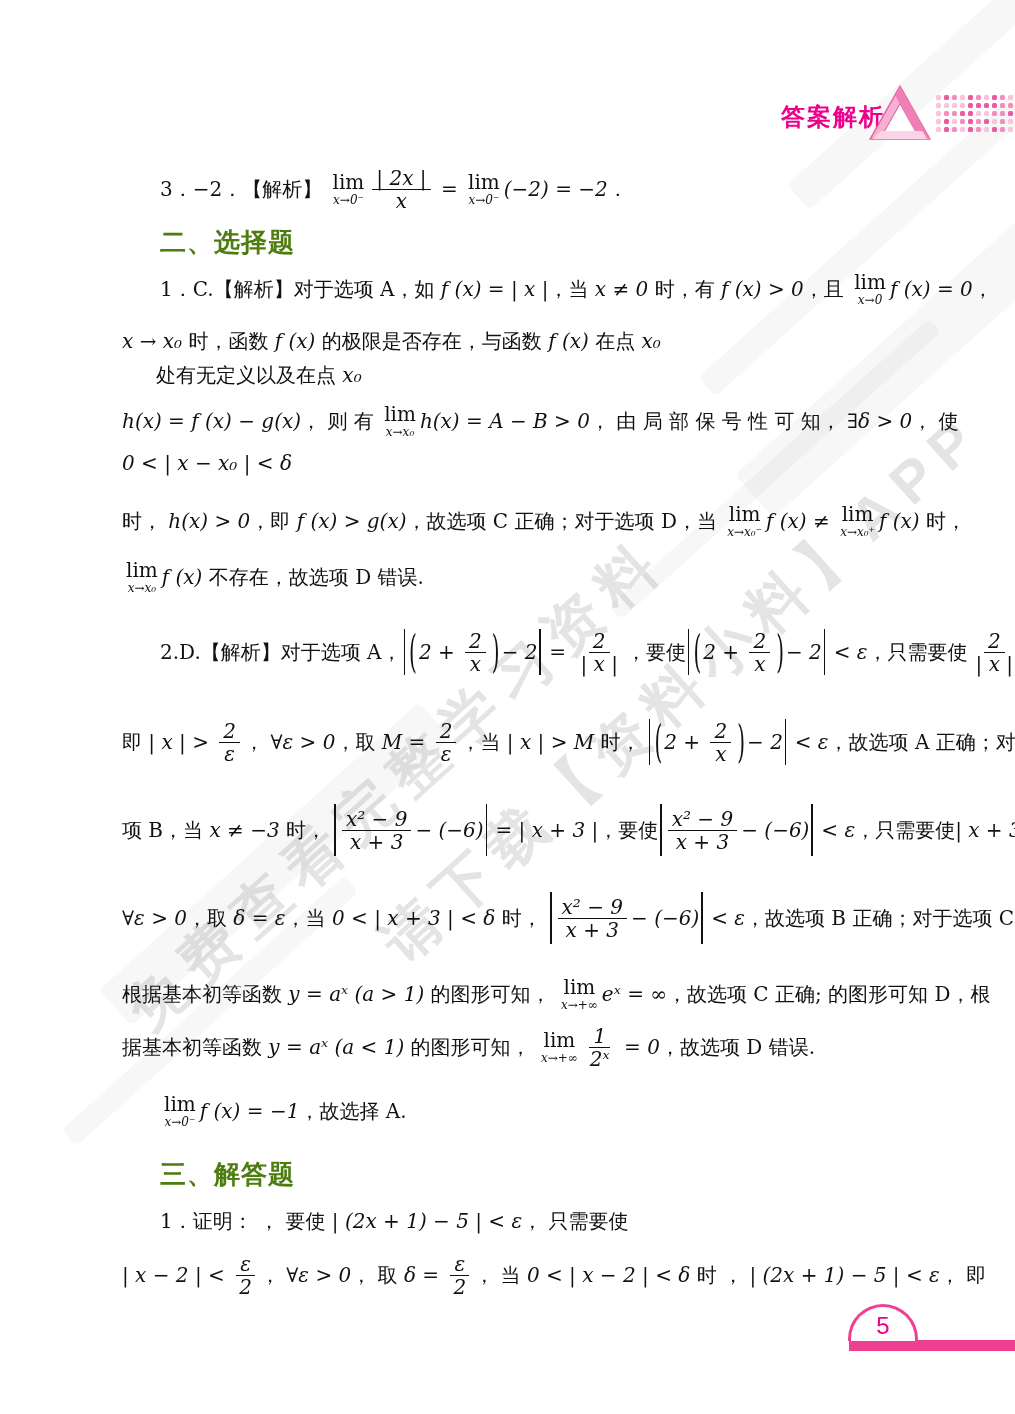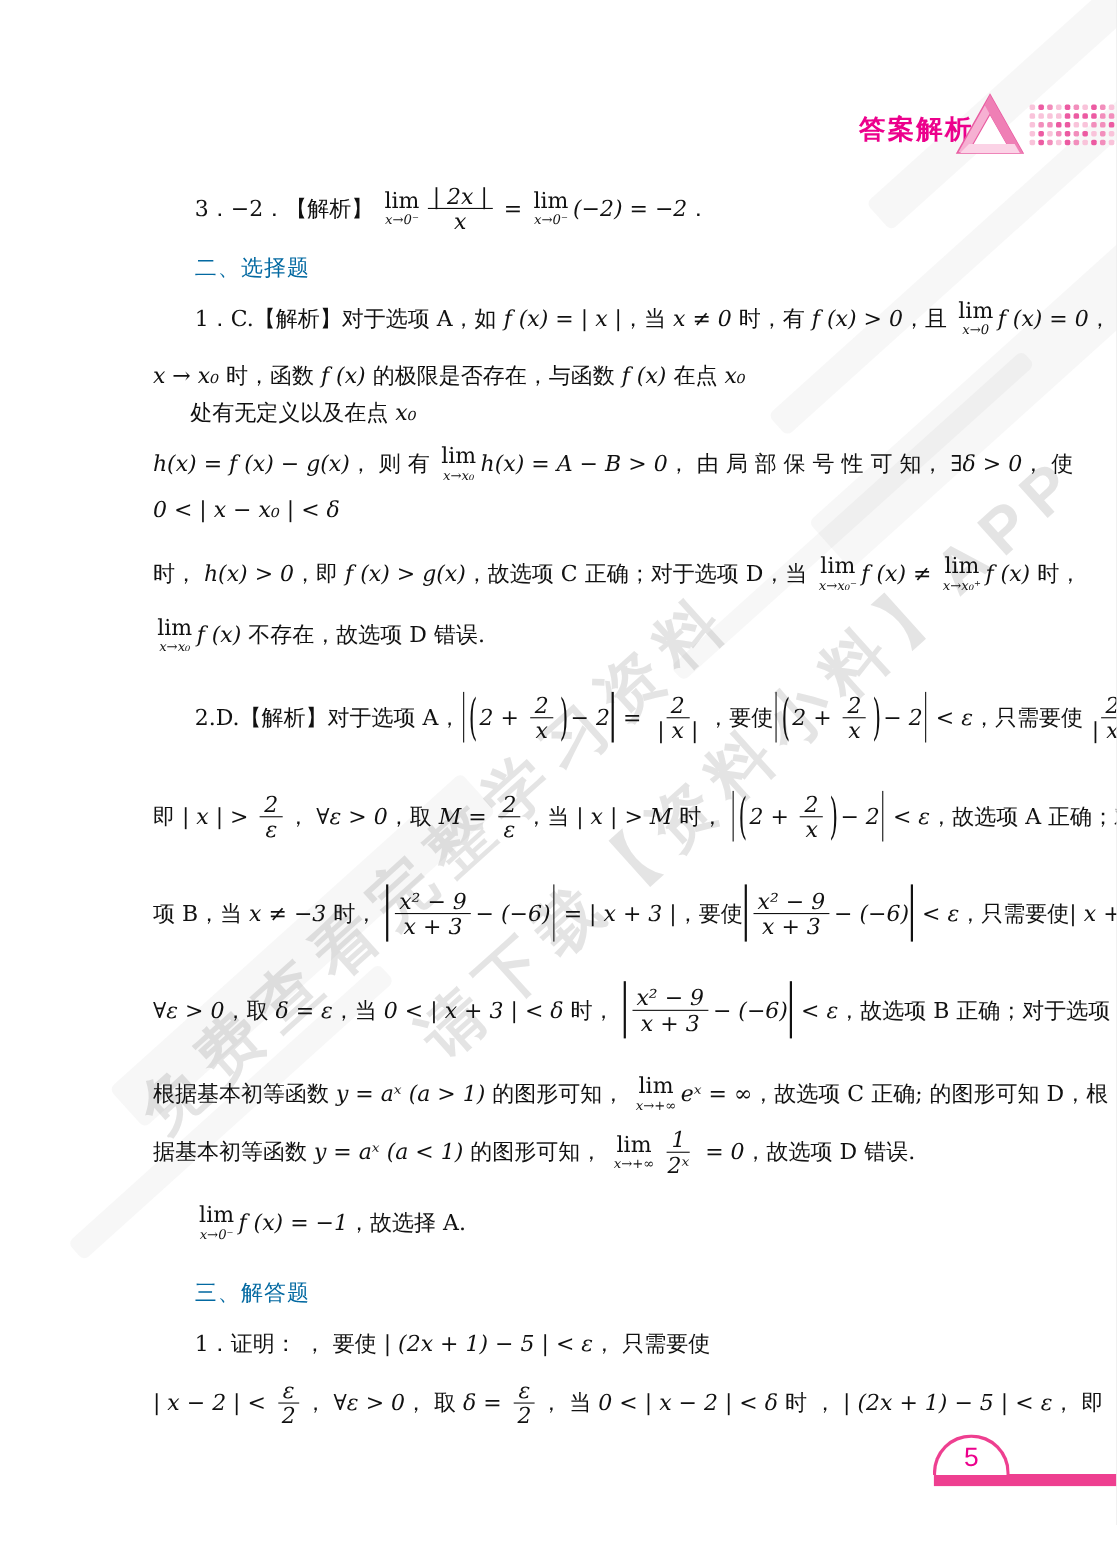--- a/index.html
+++ b/index.html
@@ -13,24 +13,24 @@
   
   .watermark{position:absolute;left:110px;top:990px;transform:rotate(-42deg);transform-origin:0 0;pointer-events:none;}
   .wm-line{font-size:58px;font-weight:700;letter-spacing:12px;color:rgba(130,130,130,0.22);white-space:nowrap;font-family:"Liberation Sans",sans-serif;}
   .wm-line2{margin-left:235px;margin-top:42px;}
   
   .header-title{position:absolute;left:781px;top:101px;font-size:24px;letter-spacing:2px;color:#ec008c;font-family:"Liberation Sans",sans-serif;font-weight:600;}
   .logo{position:absolute;left:866px;top:82px;width:68px;height:68px;}
   .dots{position:absolute;left:936px;top:95px;display:grid;grid-template-columns:repeat(10,8px);grid-auto-rows:8px;}
   .dots span{width:5px;height:5px;border-radius:1.5px;display:block;}
   
-  .content{position:absolute;left:139px;top:0;width:792px;}
+  .content{position:absolute;left:122px;top:0;width:792px;}
   .line{display:flex;align-items:center;white-space:pre;font-size:20px;line-height:1.15;}
   .line.indent{padding-left:38px;}
-  .line.heading{color:#0369a1;font-weight:400;font-size:20px;font-family:"Liberation Sans",sans-serif;letter-spacing:1px;}
+  .line.heading{color:#4d7c0f;font-weight:700;font-size:26px;font-family:"Liberation Sans",sans-serif;letter-spacing:1px;}
   .seg-t{font-family:"DejaVu Serif","Liberation Serif",serif;}
   .seg-v{font-family:"DejaVu Serif","Liberation Serif",serif;font-style:italic;}
   .seg-lim{display:inline-flex;flex-direction:column;align-items:center;margin:0 4px;}
   .lim-word{line-height:1;font-style:normal;}
   .lim-sub{font-size:12px;font-style:italic;line-height:1;margin-top:2px;white-space:nowrap;}
   .seg-frac{display:inline-flex;flex-direction:column;align-items:center;margin:0 4px;line-height:1.1;}
   .frac-num{border-bottom:1.4px solid #111;padding:0 4px;display:inline-flex;}
   .frac-den{padding:0 4px;display:inline-flex;}
   .seg-bar{width:1.5px;background:#111;margin:0 2px;flex:0 0 auto;}
   .seg-paren{display:inline-block;transform:scaleY(2.25);margin:0 2px;font-style:normal;}

